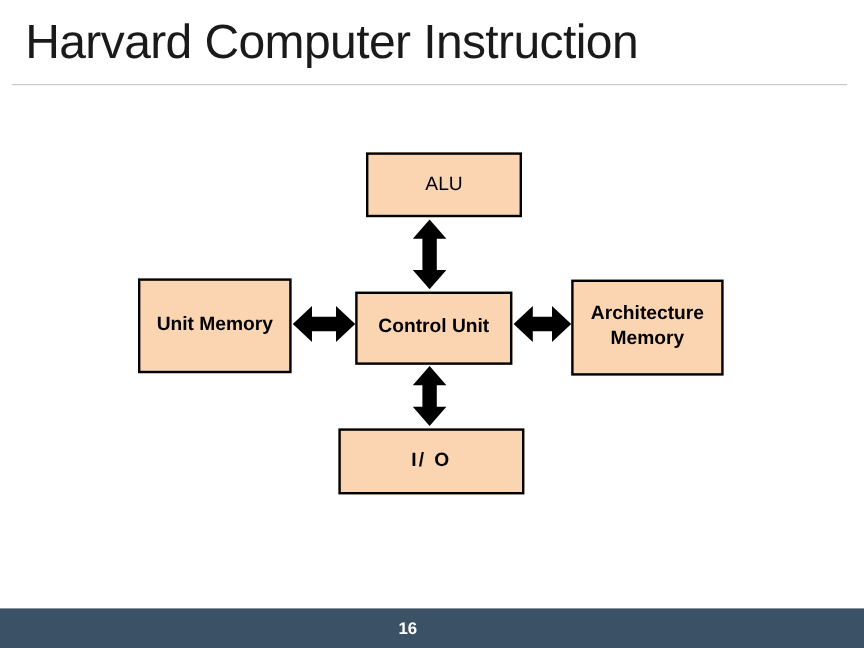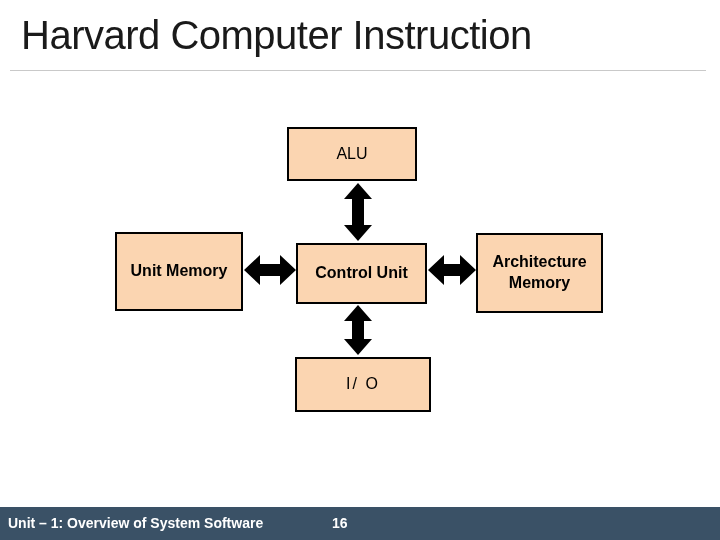--- a/index.html
+++ b/index.html
@@ -39,25 +39,25 @@
     align-items: center;
     justify-content: center;
     text-align: center;
     color: #000;
     font-size: 16px;
     font-weight: 700;
     line-height: 1.3;
   }
   .box.thin { font-weight: 400; }
 
-  #box-alu { left: 287px; top: 127px; width: 130px; height: 54px; }
+  #box-alu { left: 305px; top: 127px; width: 130px; height: 54px; }
   #box-dm  { left: 115px; top: 232px; width: 128px; height: 79px; }
   #box-cu  { left: 296px; top: 243px; width: 131px; height: 61px; }
   #box-im  { left: 476px; top: 233px; width: 127px; height: 80px; padding: 0 14px; }
-  #box-io  { left: 295px; top: 357px; width: 136px; height: 55px; letter-spacing: 2px; }
+  #box-io  { left: 282px; top: 357px; width: 155px; height: 55px; letter-spacing: 2px; font-weight: bold; }
 
   
   .arrow { position: absolute; display: block; }
   .arrow polygon { fill: var(--arrow, #000); }
   #arrow-alu-cu { left: 344px; top: 183px; }
   #arrow-cu-io  { left: 344px; top: 305px; }
   #arrow-dm-cu  { left: 244px; top: 255px; }
   #arrow-cu-im  { left: 428px; top: 255px; }
 
   
@@ -111,15 +111,14 @@
 
 <svg class="arrow" id="arrow-dm-cu" width="52" height="30" viewBox="0 0 52 30">
   <polygon points="0,15 16,0 16,9 36,9 36,0 52,15 36,30 36,21 16,21 16,30"></polygon>
 </svg>
 
 <svg class="arrow" id="arrow-cu-im" width="48" height="30" viewBox="0 0 48 30">
   <polygon points="0,15 16,0 16,9 32,9 32,0 48,15 32,30 32,21 16,21 16,30"></polygon>
 </svg>
 
 <div class="footer">
-  <span class="footer-left">Unit – 1: Overview of System Software</span>
   <span class="footer-page">16</span>
 </div>
 
 </body></html>

